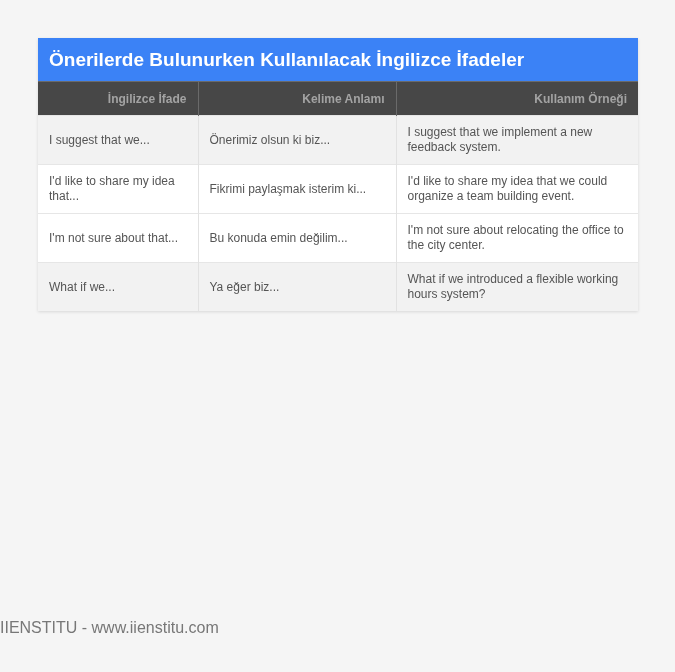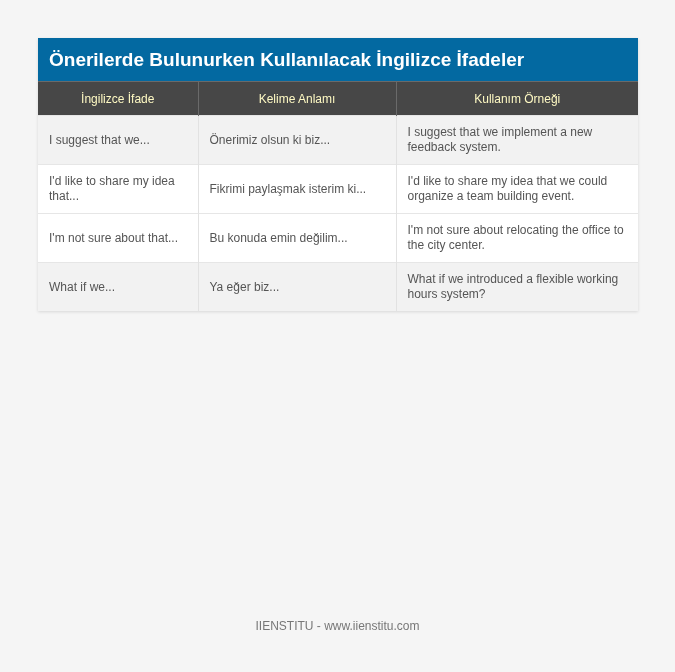--- a/index.html
+++ b/index.html
@@ -11,62 +11,62 @@
     overflow: hidden;
   }
   .card {
     position: absolute;
     left: 38px; top: 38px;
     width: 600px;
     background: #ffffff;
     box-shadow: 0 1px 3px rgba(0,0,0,0.12);
   }
   .title {
-    background: #0369a1;
+    background: #3b82f6;
     color: #ffffff;
     height: 43px;
     line-height: 43px;
     padding-left: 11px;
     font-size: 19px;
     font-weight: bold;
     border-bottom: 1px solid #6a6a6a;
   }
   table {
     width: 600px;
     border-collapse: collapse;
     table-layout: fixed;
   }
   th {
     background: #474747;
-    color: #fef9c3;
+    color: #a3a3a3;
     font-size: 12px;
-    font-weight: normal;
-    text-align: center;
+    font-weight: bold;
+    text-align: right;
     height: 33px;
     padding: 0 11px;
     border-left: 1px solid #6a6a6a;
   }
   th:first-child { border-left: none; }
   td {
     font-size: 12px;
     color: #555555;
     line-height: 15px;
     height: 48px;
     padding: 0 11px;
     vertical-align: middle;
     border-left: 1px solid #e2e2e2;
     border-top: 1px solid #e6e6e6;
   }
   td:first-child { border-left: none; }
   tr.alt td { background: #f2f2f2; }
   .footer {
     position: absolute;
     left: 0; top: 619px; width: 675px;
-    text-align: center;
-    font-size: 12px;
+    text-align: left;
+    font-size: 16px;
     color: #777777;
   }
 </style>
 </head>
 <body>
 
 <div class="card">
   <div class="title">Önerilerde Bulunurken Kullanılacak İngilizce İfadeler</div>
   <table>
     <colgroup>

